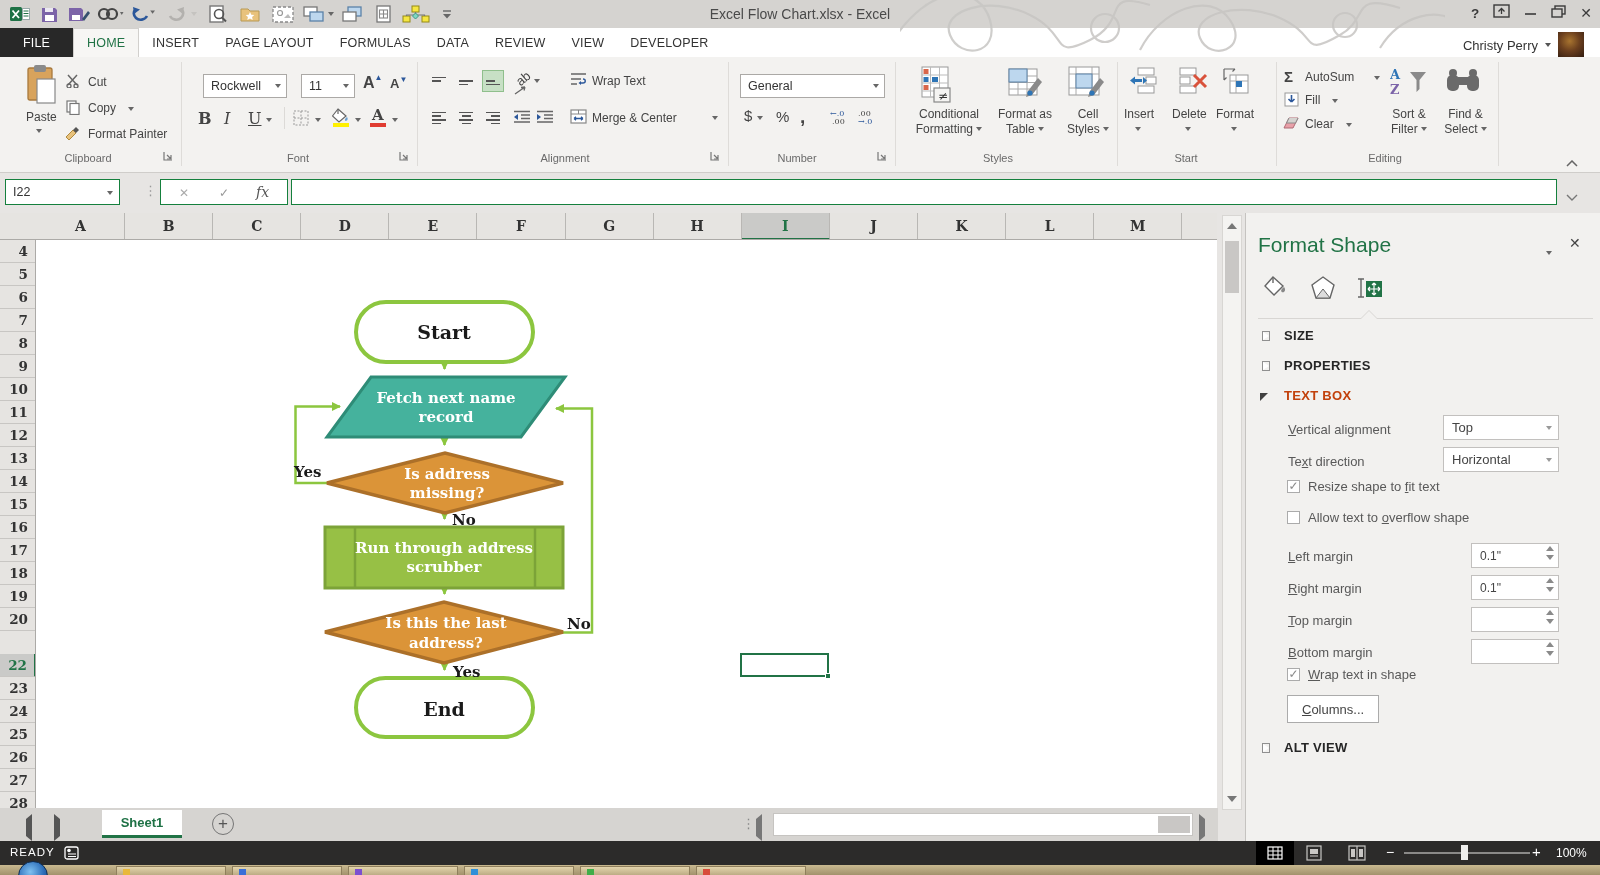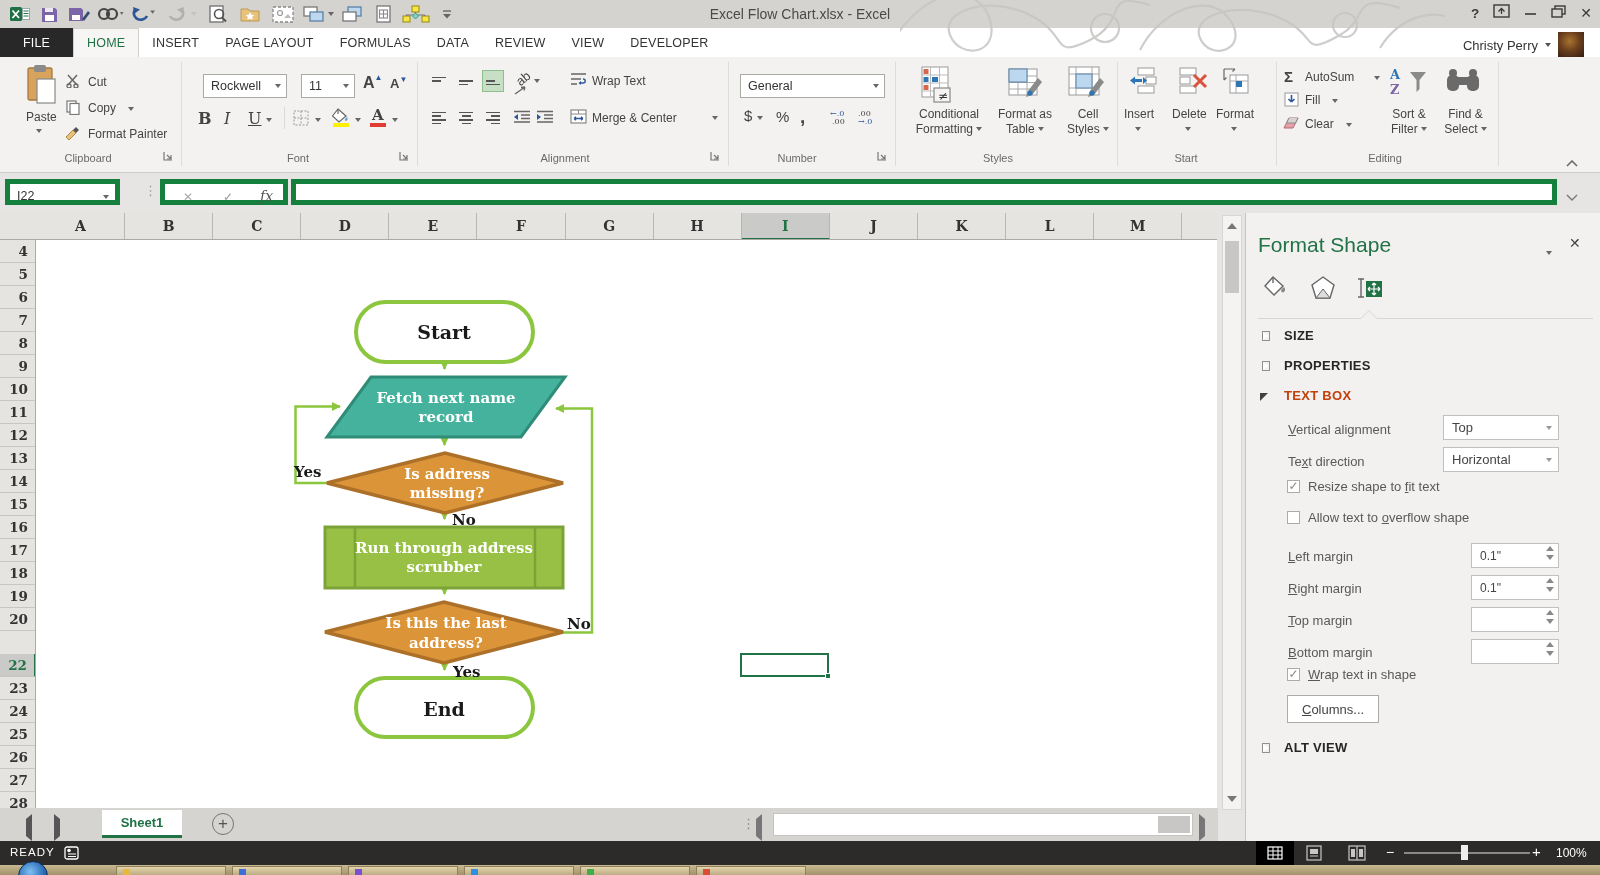--- a/index.html
+++ b/index.html
@@ -30,21 +30,21 @@
 .caret{display:inline-block;width:0;height:0;border-left:3.5px solid transparent;border-right:3.5px solid transparent;border-top:4px solid #666}
 .combo{position:absolute;background:#fff;border:1px solid #ABA9A6;display:flex;align-items:center;font-size:12.5px;color:#333;padding-left:7px}
 .combo .cc{position:absolute;right:5px}
 .alicon{display:inline-flex;flex-direction:column;justify-content:center;gap:2px;width:22px;height:22px;align-items:flex-start;padding:3px;border:1px solid transparent}
 .alicon i{display:block;height:1.6px;background:#555}
 .alicon.hl{background:#C7E0C5;border:1px solid #8FBF8C}
 .ribtext{font-size:12px;color:#444;white-space:nowrap}
 .two-line{font-size:12px;color:#444;text-align:center;line-height:15px;white-space:nowrap}
 
 .fbar{position:absolute;left:0;top:173px;width:1600px;height:40px;background:#E7E5E3}
-.fbox{position:absolute;top:6px;height:26px;background:#fff;border:5px solid #15803d}
+.fbox{position:absolute;top:6px;height:26px;background:#fff;border:1px solid #15803d}
 
 .corner{position:absolute;left:0;top:213px;width:36px;height:27px;background:#E6E4E1;border-right:1px solid #ACAAA7;border-bottom:1px solid #ACAAA7}
 .cornertri{position:absolute;left:19px;top:227px;width:0;height:0;border-left:13px solid transparent;border-bottom:11px solid #BDBBB8}
 .colheads{position:absolute;left:0;top:213px;width:1217px;height:27px;background:#E6E4E1;border-bottom:1px solid #ACAAA7;overflow:hidden}
 .colh{position:absolute;top:0;height:26px;line-height:26px;text-align:center;font-family:"DejaVu Serif",serif;font-weight:bold;font-size:14px;color:#333;border-right:1px solid #B9B7B4}
 .colh.sel{background:#CACAC8;color:#217346;border-bottom:2.5px solid #217346;height:26.5px}
 .rowheads{position:absolute;left:0;top:240px;width:36px;height:568px;background:#E6E4E1;border-right:1px solid #ACAAA7;overflow:hidden}
 .rowh{position:absolute;left:0;width:35px;height:23px;line-height:23px;text-align:right;padding-right:7px;font-family:"DejaVu Serif",serif;font-weight:bold;font-size:13.5px;color:#333;border-bottom:1px solid #C8C6C3}
 .rowh.sel{background:#CACAC8;color:#217346;border-right:2.5px solid #217346;width:36px}
 .gridbody{position:absolute;left:37px;top:240px;width:1180px;height:568px;background:#fff;overflow:hidden}

